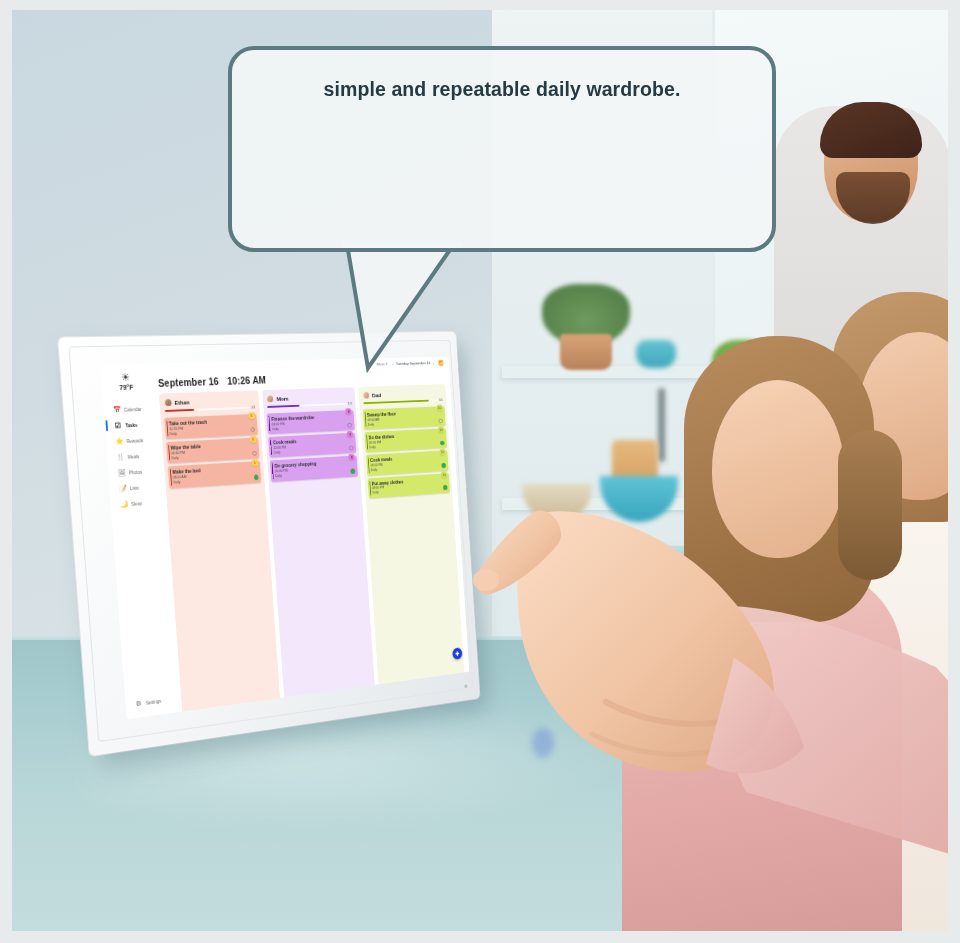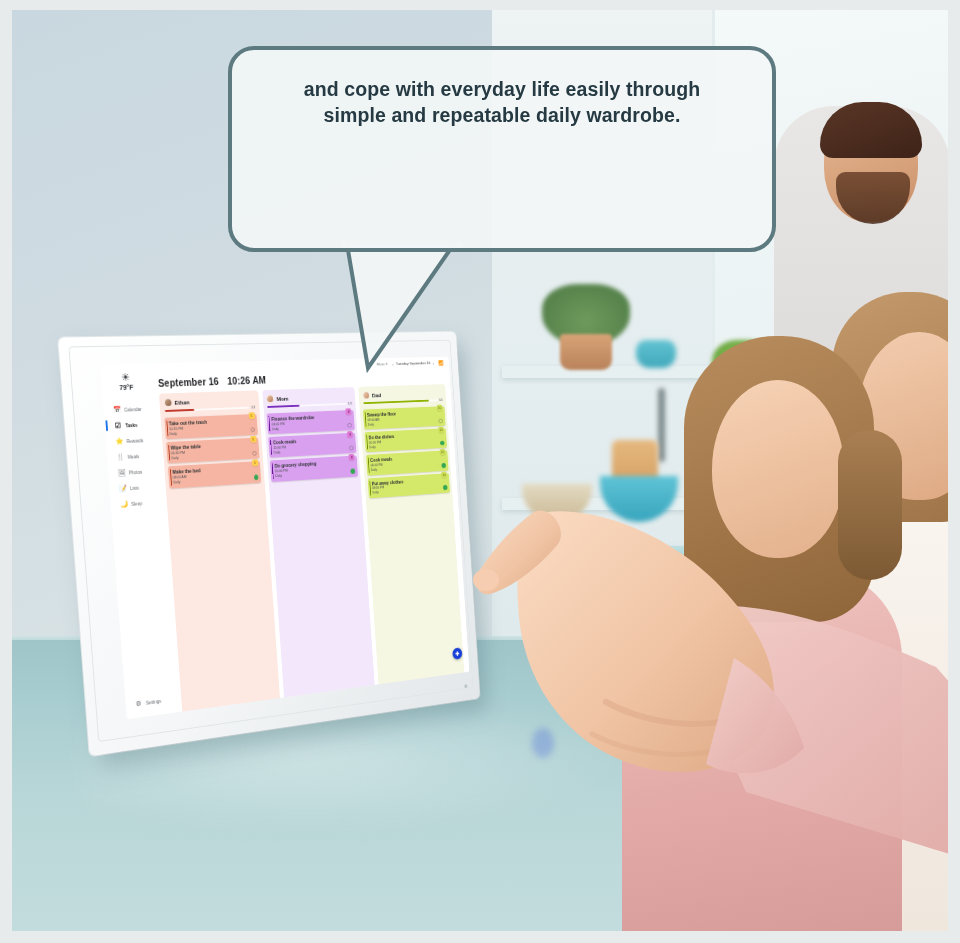--- a/index.html
+++ b/index.html
@@ -578,20 +578,19 @@
   </svg>
 
   <svg id="bubble-tail" width="120" height="135" viewBox="0 0 120 135">
     <path d="M5 2 L112 2 L26 126 Z" fill="rgba(243,246,247,.90)" stroke="#5d7a80" stroke-width="4" stroke-linejoin="miter"></path>
     <rect x="0" y="0" width="120" height="6" fill="rgba(243,246,247,.90)"></rect>
   </svg>
 
   <div id="bubble">
     <div class="bubble-inner">
       <div class="bubble-sub">
-        <div>and cope with everyday life easily through</div>
         <div>simple and repeatable daily wardrobe.</div>
       </div>
     </div>
   </div>
 
 </div>
 </div>
 
 </body></html>

